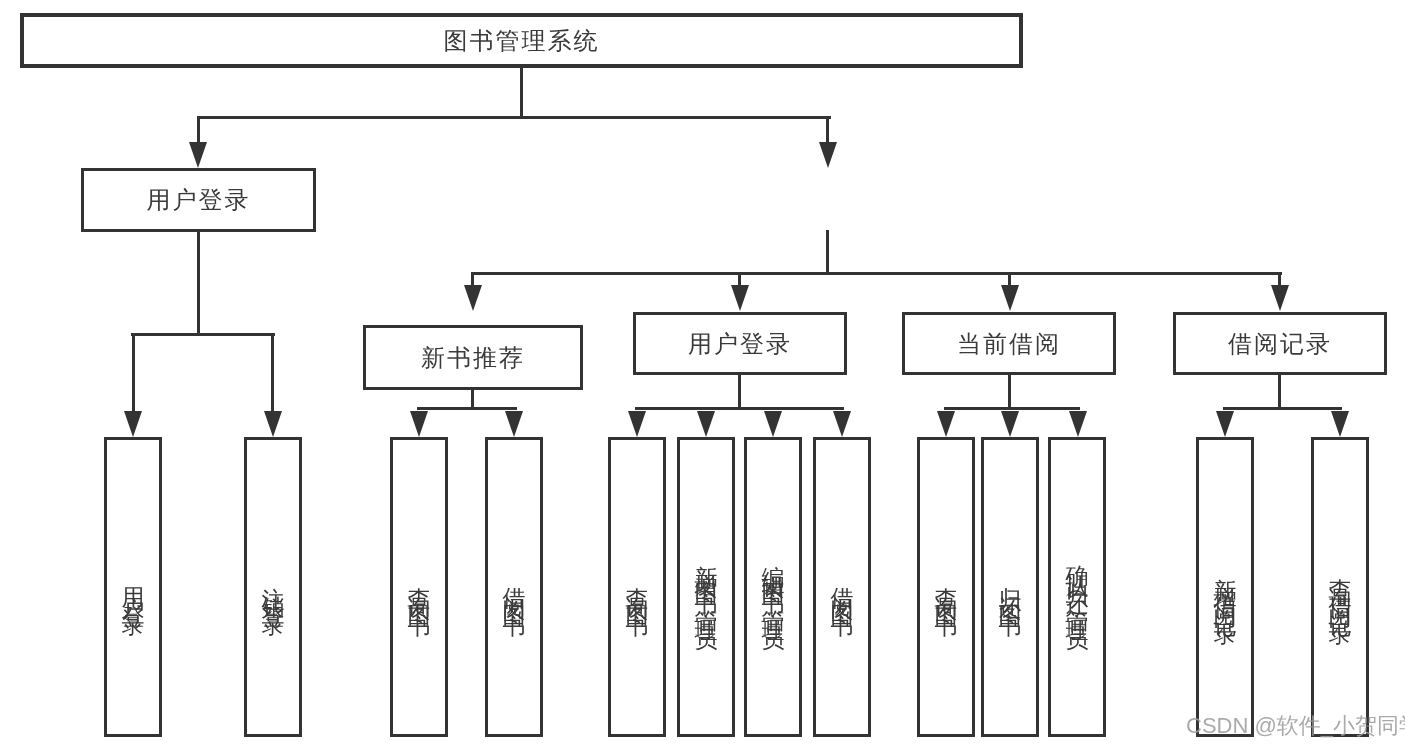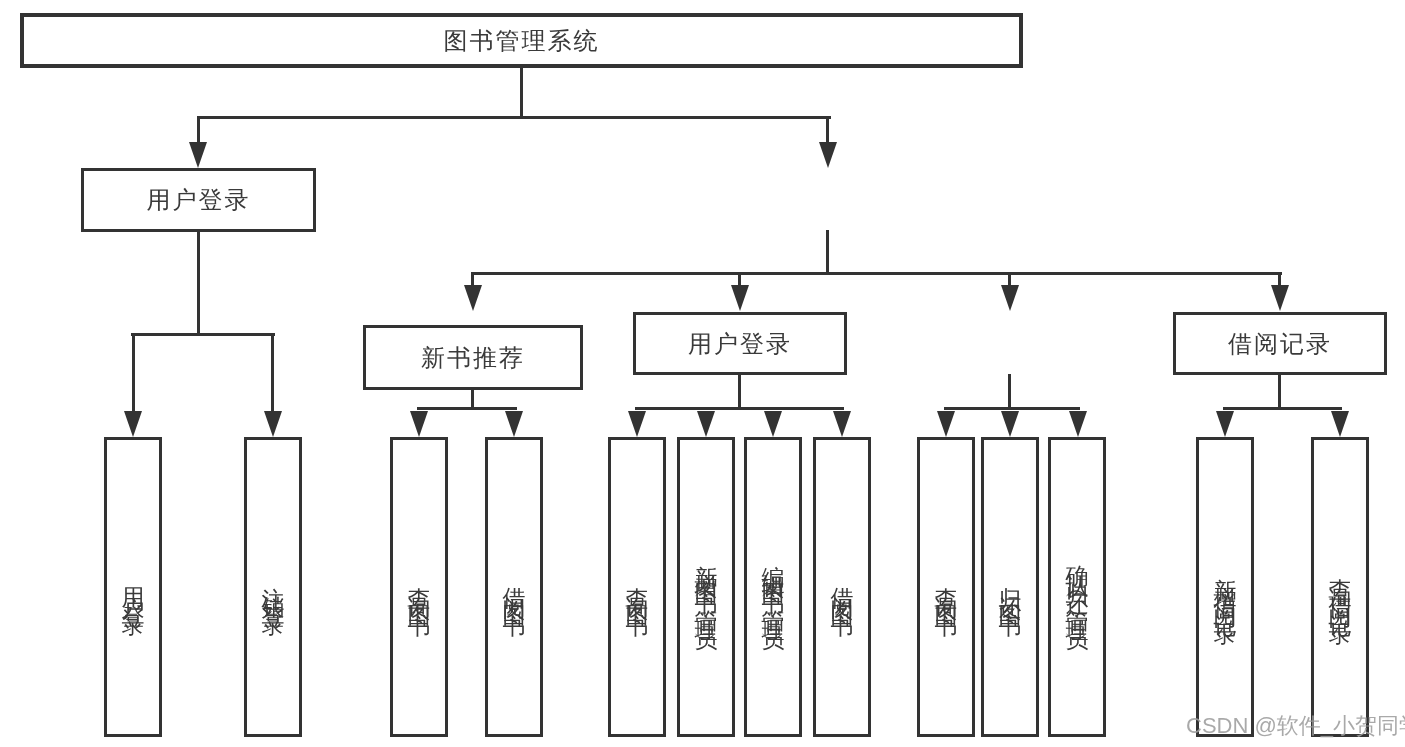--- a/index.html
+++ b/index.html
@@ -85,20 +85,23 @@
 
   <div class="node" style="left:81px; top:168px; width:235px; height:64px;">
     <span class="label">用户登录</span>
   </div>
 
   <div class="node" style="left:363px; top:325px; width:220px; height:65px;">
     <span class="label">新书推荐</span>
   </div>
   <div class="node" style="left:633px; top:312px; width:214px; height:63px;">
     <span class="label">用户登录</span>
+  </div>
+  <div class="node" style="left:902px; top:312px; width:214px; height:63px;">
+    <span class="label">当前借阅</span>
   </div>
   <div class="node" style="left:1173px; top:312px; width:214px; height:63px;">
     <span class="label">借阅记录</span>
   </div>
 
   <div class="leaf" style="left:104px; top:437px;">
     <span class="vtext">用户登录</span>
   </div>
   <div class="leaf" style="left:244px; top:437px;">
     <span class="vtext">注销登录</span>

